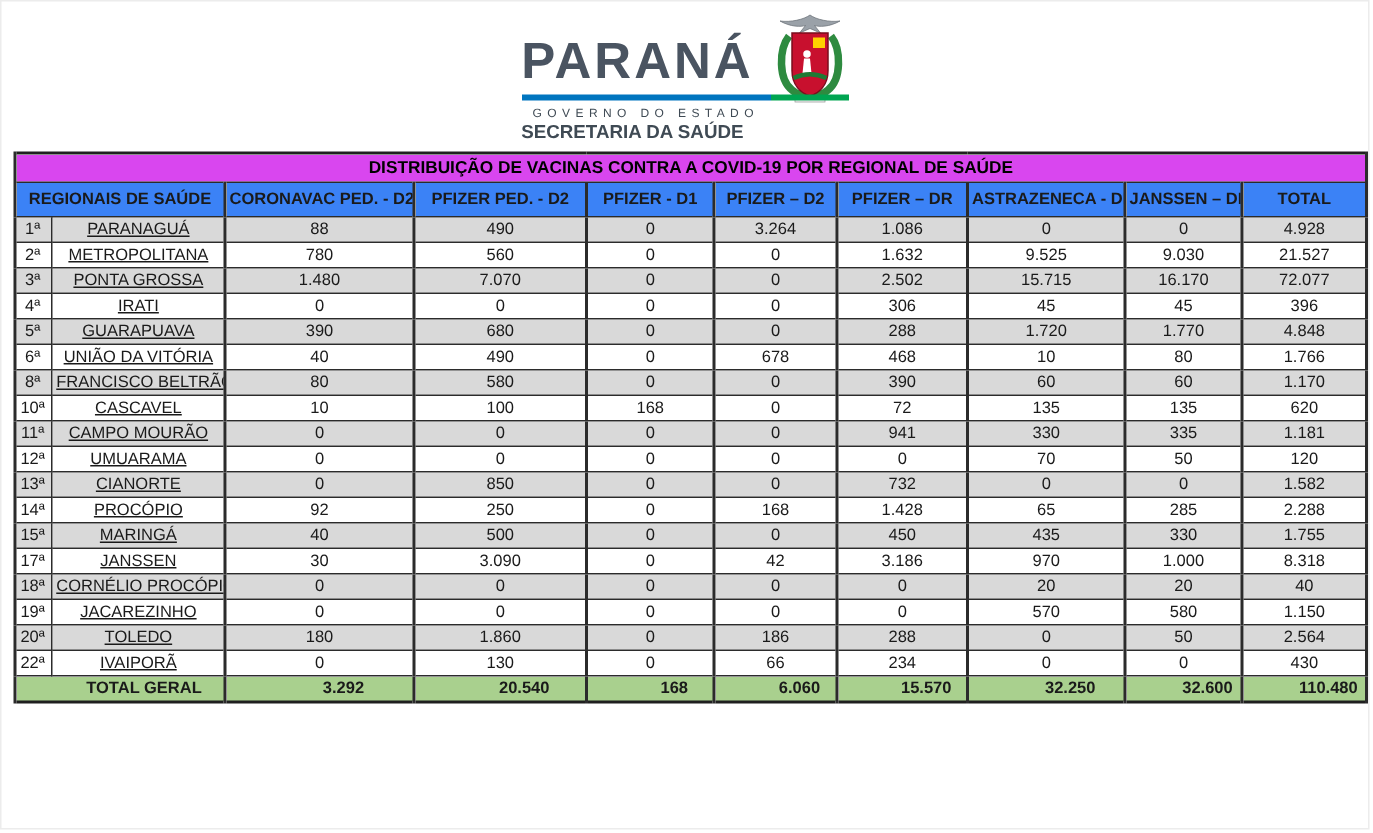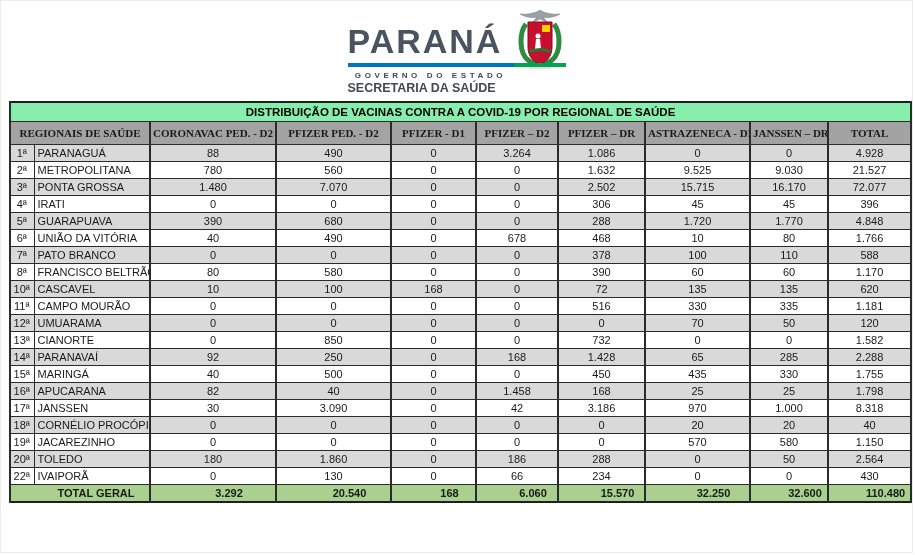--- a/index.html
+++ b/index.html
@@ -10,38 +10,38 @@
   .page{width:913px;height:553px;border:1px solid #ececec;box-sizing:border-box;}
 
   
   .logo{position:relative;width:218px;height:86px;margin:8px auto 0;}
   .brand{position:absolute;left:0;top:15px;font-size:34px;font-weight:800;
          letter-spacing:2px;line-height:1;color:#4A5461;text-align:right;}
   .bar{position:absolute;left:0;top:54px;width:100%;height:4px;display:flex;}
   .bar-blue{flex:1;background:#0075BF;}
   .bar-green{width:52px;background:#00A551;}
   .gov{position:absolute;left:0;top:62px;width:166px;text-align:center;
-       font-size:8px;font-weight:700;letter-spacing:3.6px;color:#3F4A54;white-space:nowrap;}
+       font-size:8px;font-weight:400;letter-spacing:3.6px;color:#3F4A54;white-space:nowrap;}
   .sec{position:absolute;left:0;top:72px;width:100%;text-align:left;
        font-size:12.5px;font-weight:bold;color:#3F4A54;white-space:nowrap;}
   .emblem{position:absolute;right:0;top:0;}
 
   
   table{width:900px;margin:6px 7px 0 8px;border-collapse:collapse;table-layout:fixed;
         border:2px solid #1f1f1f;font-size:11px;}
   th,td{border:2px solid #2b2b2b;border-top-width:1px;border-bottom-width:1px;
         padding:0 2px;overflow:hidden;white-space:nowrap;box-sizing:border-box;}
-  .title-row th{background:#86efac;color:#000;font-size:11.5px;font-weight:bold;
+  .title-row th{background:#d946ef;color:#000;font-size:11.5px;font-weight:bold;
         height:19px;text-align:center;}
-  .head-row th{height:23px;background:#a3a3a3;font-weight:bold;text-align:center;font-size:11px;font-family:Liberation Serif, serif;}
+  .head-row th{height:23px;background:#3b82f6;font-weight:bold;text-align:center;font-size:11px;}
   tbody td{height:17px;}
   tbody tr:nth-child(odd) td{background:#D9D9D9;}
   tbody tr:nth-child(even) td{background:#ffffff;}
   td.num{text-align:center;border-right-width:1px;padding-right:3px;}
-  td.region{text-align:left;border-left-width:1px;padding-left:3px;}
+  td.region{text-align:center;border-left-width:1px;padding-left:3px;text-decoration:underline;}
   td.val{text-align:center;}
   tfoot td{height:18px;background:#A9D08E;font-weight:bold;text-align:center;padding-left:34px;}
   tfoot td.label{border-right-width:2px;}
 </style>
 </head>
 <body>
 
 <div class="page">
 
   <div class="logo">
@@ -160,32 +160,20 @@
           <td class="val">40</td>
           <td class="val">490</td>
           <td class="val">0</td>
           <td class="val">678</td>
           <td class="val">468</td>
           <td class="val">10</td>
           <td class="val">80</td>
           <td class="val">1.766</td>
         </tr>
         <tr>
-          <td class="num">7ª</td>
-          <td class="region">PATO BRANCO</td>
-          <td class="val">0</td>
-          <td class="val">0</td>
-          <td class="val">0</td>
-          <td class="val">0</td>
-          <td class="val">378</td>
-          <td class="val">100</td>
-          <td class="val">110</td>
-          <td class="val">588</td>
-        </tr>
-        <tr>
           <td class="num">8ª</td>
           <td class="region">FRANCISCO BELTRÃO</td>
           <td class="val">80</td>
           <td class="val">580</td>
           <td class="val">0</td>
           <td class="val">0</td>
           <td class="val">390</td>
           <td class="val">60</td>
           <td class="val">60</td>
           <td class="val">1.170</td>
@@ -202,21 +190,21 @@
           <td class="val">135</td>
           <td class="val">620</td>
         </tr>
         <tr>
           <td class="num">11ª</td>
           <td class="region">CAMPO MOURÃO</td>
           <td class="val">0</td>
           <td class="val">0</td>
           <td class="val">0</td>
           <td class="val">0</td>
-          <td class="val">516</td>
+          <td class="val">941</td>
           <td class="val">330</td>
           <td class="val">335</td>
           <td class="val">1.181</td>
         </tr>
         <tr>
           <td class="num">12ª</td>
           <td class="region">UMUARAMA</td>
           <td class="val">0</td>
           <td class="val">0</td>
           <td class="val">0</td>
@@ -233,53 +221,41 @@
           <td class="val">850</td>
           <td class="val">0</td>
           <td class="val">0</td>
           <td class="val">732</td>
           <td class="val">0</td>
           <td class="val">0</td>
           <td class="val">1.582</td>
         </tr>
         <tr>
           <td class="num">14ª</td>
-          <td class="region">PARANAVAÍ</td>
+          <td class="region">PROCÓPIO</td>
           <td class="val">92</td>
           <td class="val">250</td>
           <td class="val">0</td>
           <td class="val">168</td>
           <td class="val">1.428</td>
           <td class="val">65</td>
           <td class="val">285</td>
           <td class="val">2.288</td>
         </tr>
         <tr>
           <td class="num">15ª</td>
           <td class="region">MARINGÁ</td>
           <td class="val">40</td>
           <td class="val">500</td>
           <td class="val">0</td>
           <td class="val">0</td>
           <td class="val">450</td>
           <td class="val">435</td>
           <td class="val">330</td>
           <td class="val">1.755</td>
-        </tr>
-        <tr>
-          <td class="num">16ª</td>
-          <td class="region">APUCARANA</td>
-          <td class="val">82</td>
-          <td class="val">40</td>
-          <td class="val">0</td>
-          <td class="val">1.458</td>
-          <td class="val">168</td>
-          <td class="val">25</td>
-          <td class="val">25</td>
-          <td class="val">1.798</td>
         </tr>
         <tr>
           <td class="num">17ª</td>
           <td class="region">JANSSEN</td>
           <td class="val">30</td>
           <td class="val">3.090</td>
           <td class="val">0</td>
           <td class="val">42</td>
           <td class="val">3.186</td>
           <td class="val">970</td>

